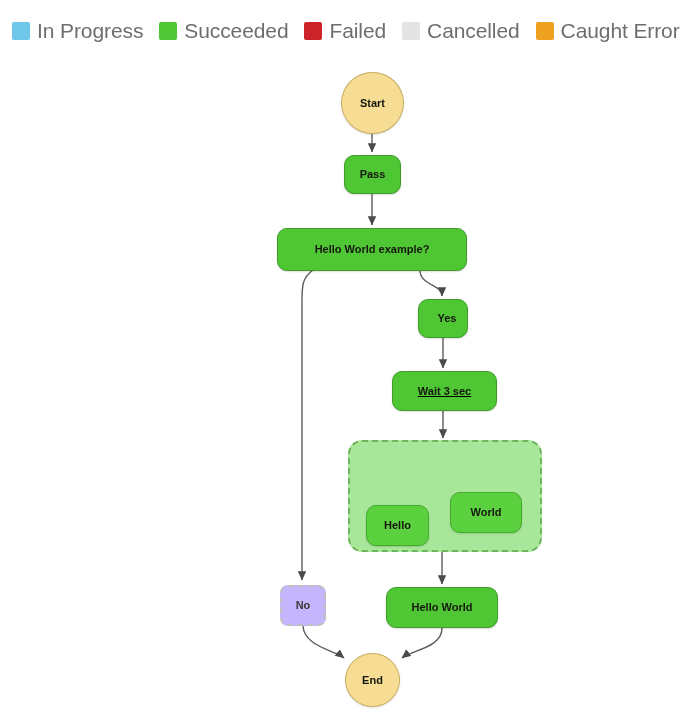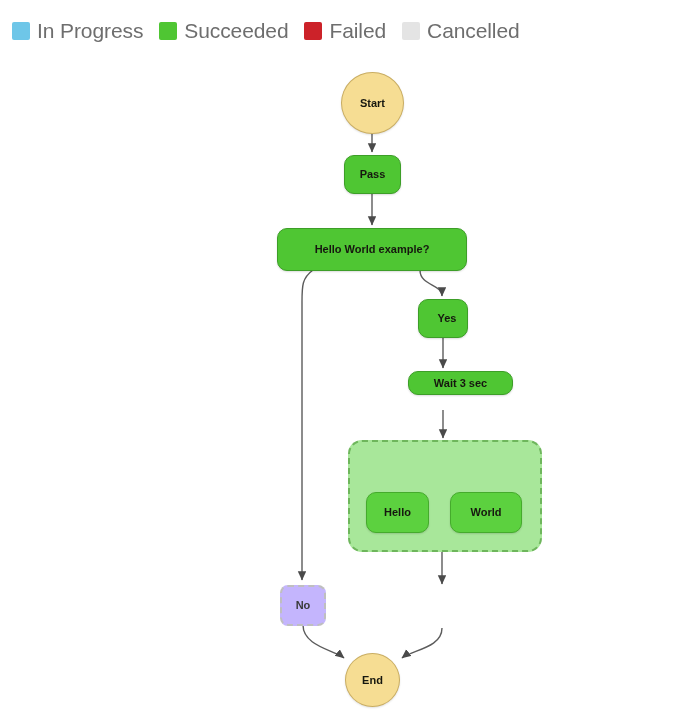--- a/index.html
+++ b/index.html
@@ -141,20 +141,24 @@
   <div class="legend-item">
     <span class="legend-swatch" style="background:#cc2229"></span>
     <span class="legend-label">Failed</span>
   </div>
 
   <div class="legend-item">
     <span class="legend-swatch" style="background:#e4e4e4"></span>
     <span class="legend-label">Cancelled</span>
   </div>
 
+  <div class="legend-item">
+    <span class="legend-swatch" style="background:#efa222"></span>
+    <span class="legend-label">Caught Error</span>
+  </div>
 
 </div>
 
 <div id="graph">
 
   <svg id="edges" viewBox="0 0 700 660" width="700" height="660">
     <defs>
       <marker id="arrow" markerWidth="9" markerHeight="9" refX="6.2" refY="3" orient="auto" markerUnits="strokeWidth">
         <path d="M0,0 L6.6,3 L0,6 z" fill="#4a4a4a"></path>
       </marker>
@@ -196,34 +200,37 @@
   </div>
 
   <div class="node succeeded" style="left:277px; top:166px; width:190px; height:43px;">
     <span class="node-label">Hello World example?</span>
   </div>
 
   <div class="node succeeded" style="left:418px; top:237px; width:50px; height:39px;padding-left:8px;">
     <span class="node-label">Yes</span>
   </div>
 
-  <div class="node succeeded" style="left:408px; top:309px; width:105px; height:24px;">
+  <div class="node succeeded" style="left:392px; top:309px; width:105px; height:40px;text-decoration:underline;">
     <span class="node-label">Wait 3 sec</span>
   </div>
 
-  <div class="node succeeded inner" style="left:366px; top:430px; width:63px; height:41px;text-align:center;">
+  <div class="node succeeded inner" style="left:366px; top:443px; width:63px; height:41px;text-align:center;">
     <span class="node-label">Hello</span>
   </div>
 
   <div class="node succeeded inner" style="left:450px; top:430px; width:72px; height:41px;">
     <span class="node-label">World</span>
   </div>
 
   <div class="node notrun" style="left:280px; top:523px; width:46px; height:41px;">
     <span class="node-label">No</span>
   </div>
 
+  <div class="node succeeded" style="left:386px; top:525px; width:112px; height:41px;">
+    <span class="node-label">Hello World</span>
+  </div>
 
   <div class="node terminal" style="left:345px; top:591px; width:55px; height:54px;">
     <span class="node-label">End</span>
   </div>
 
 </div>
 
 </body></html>

